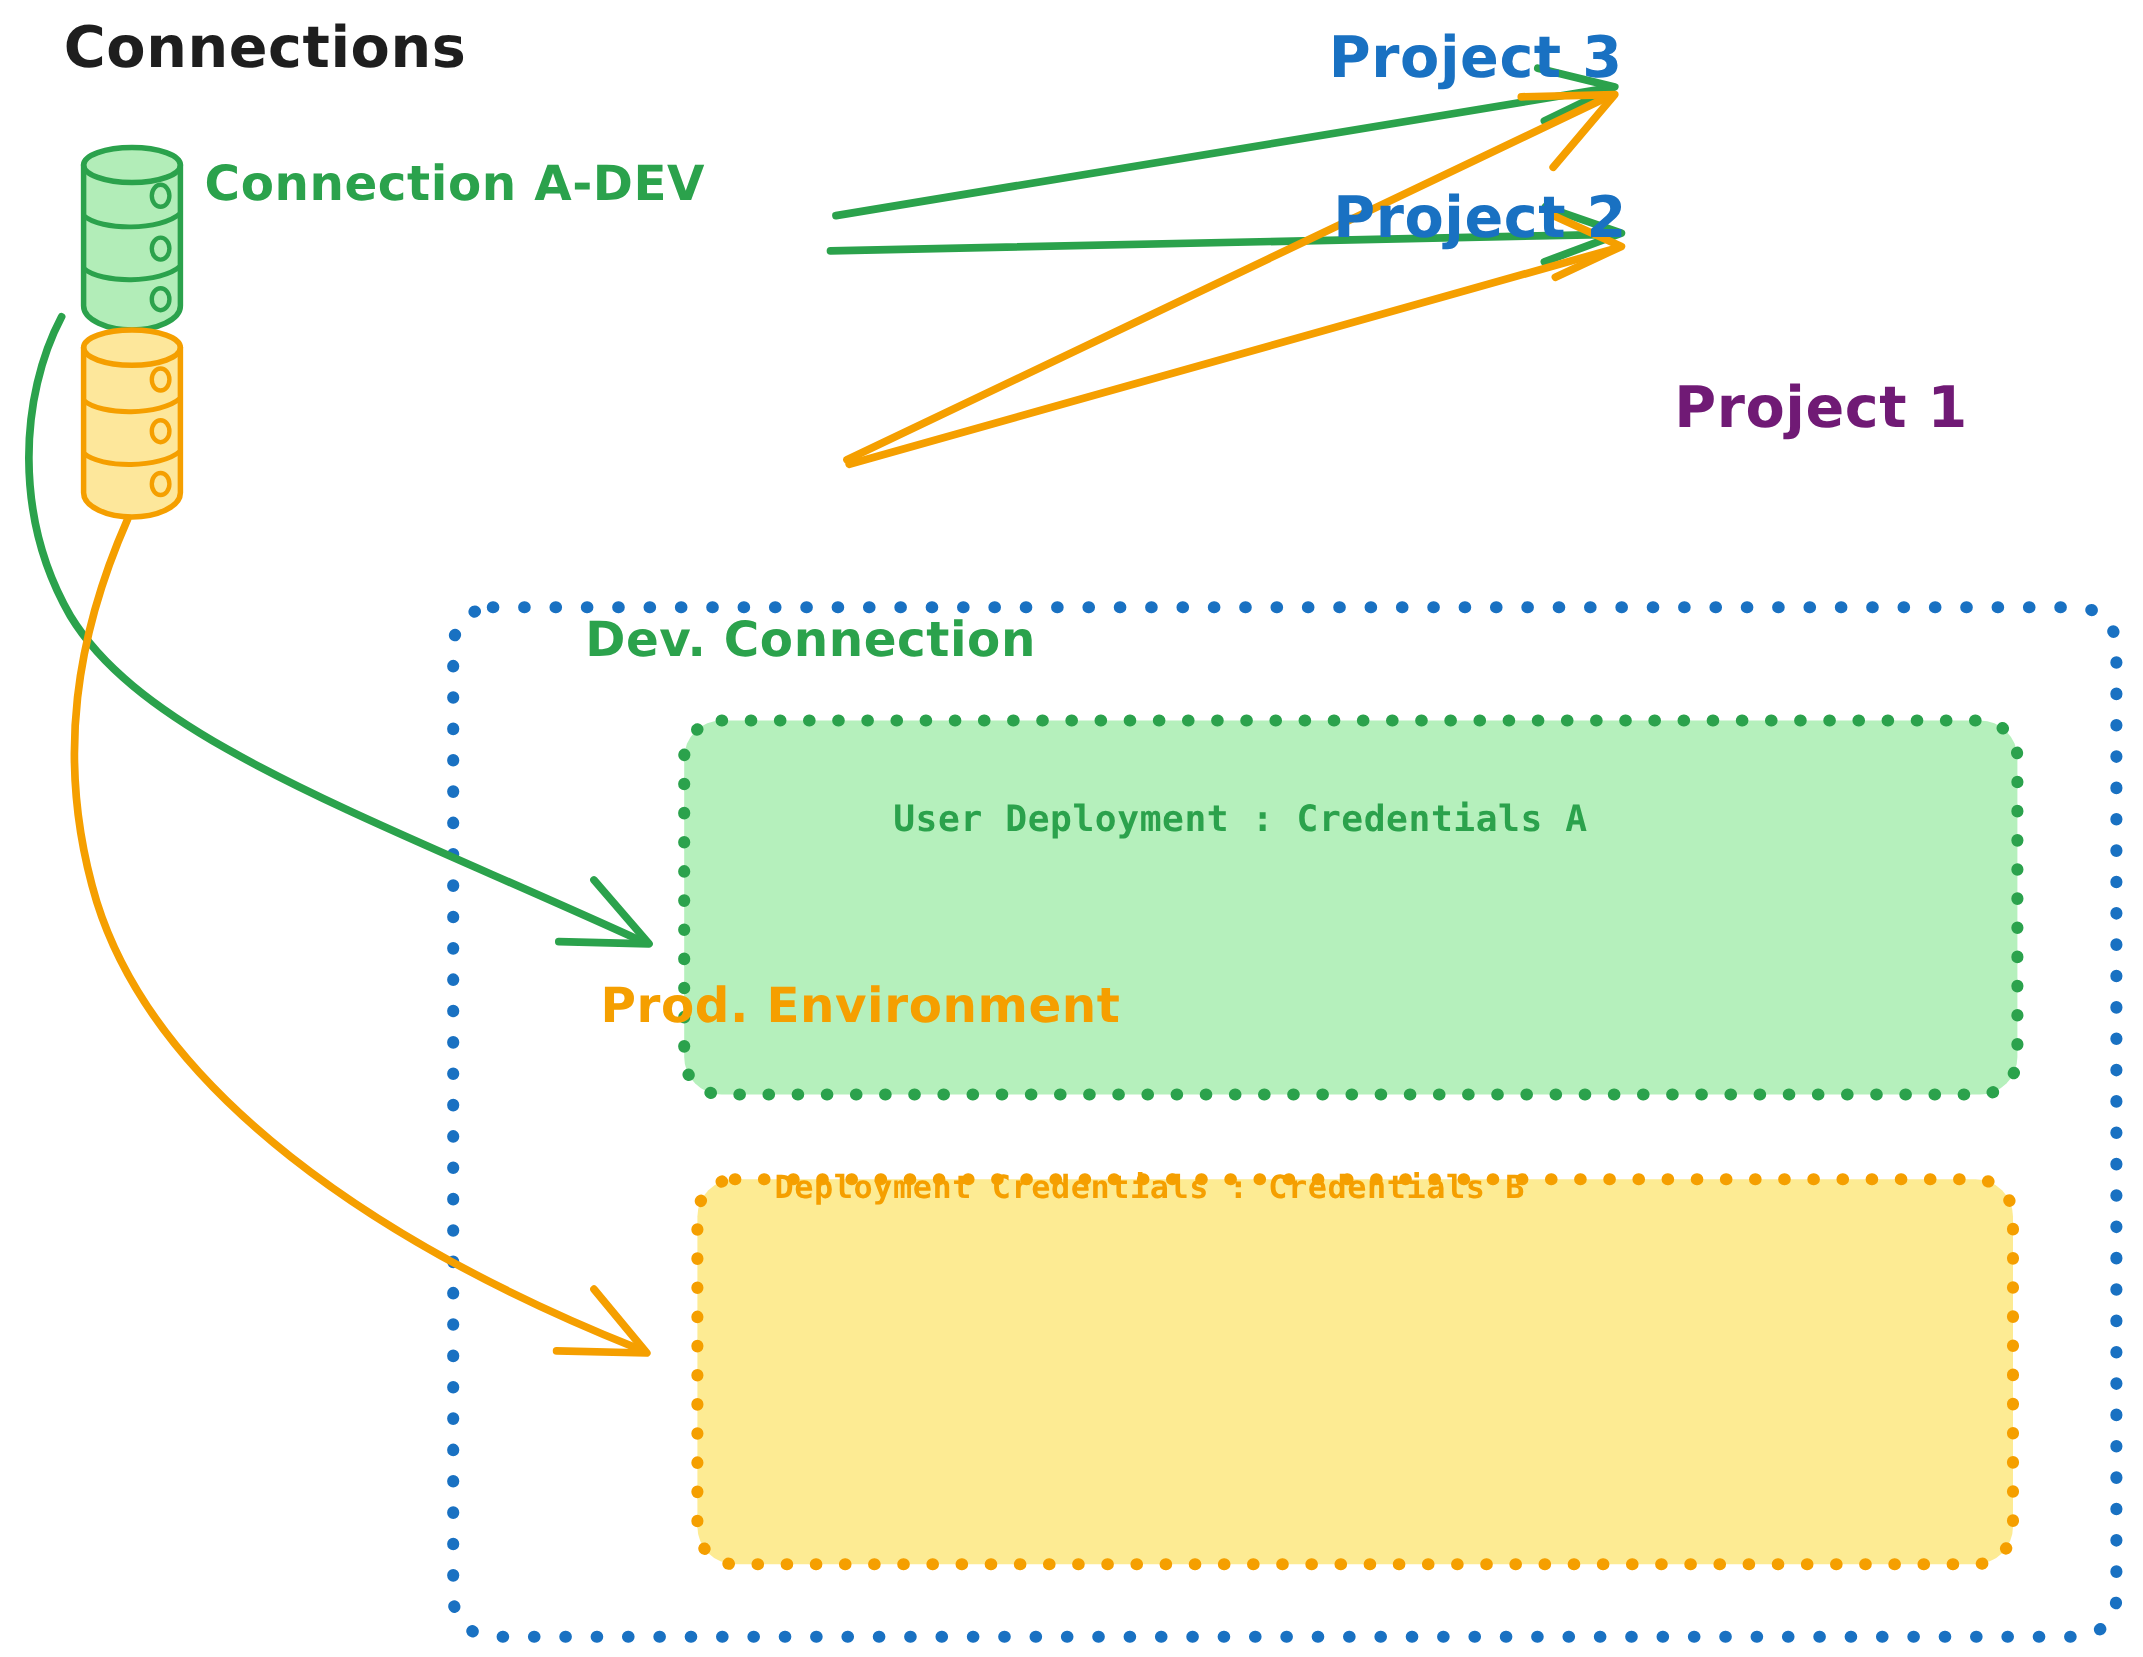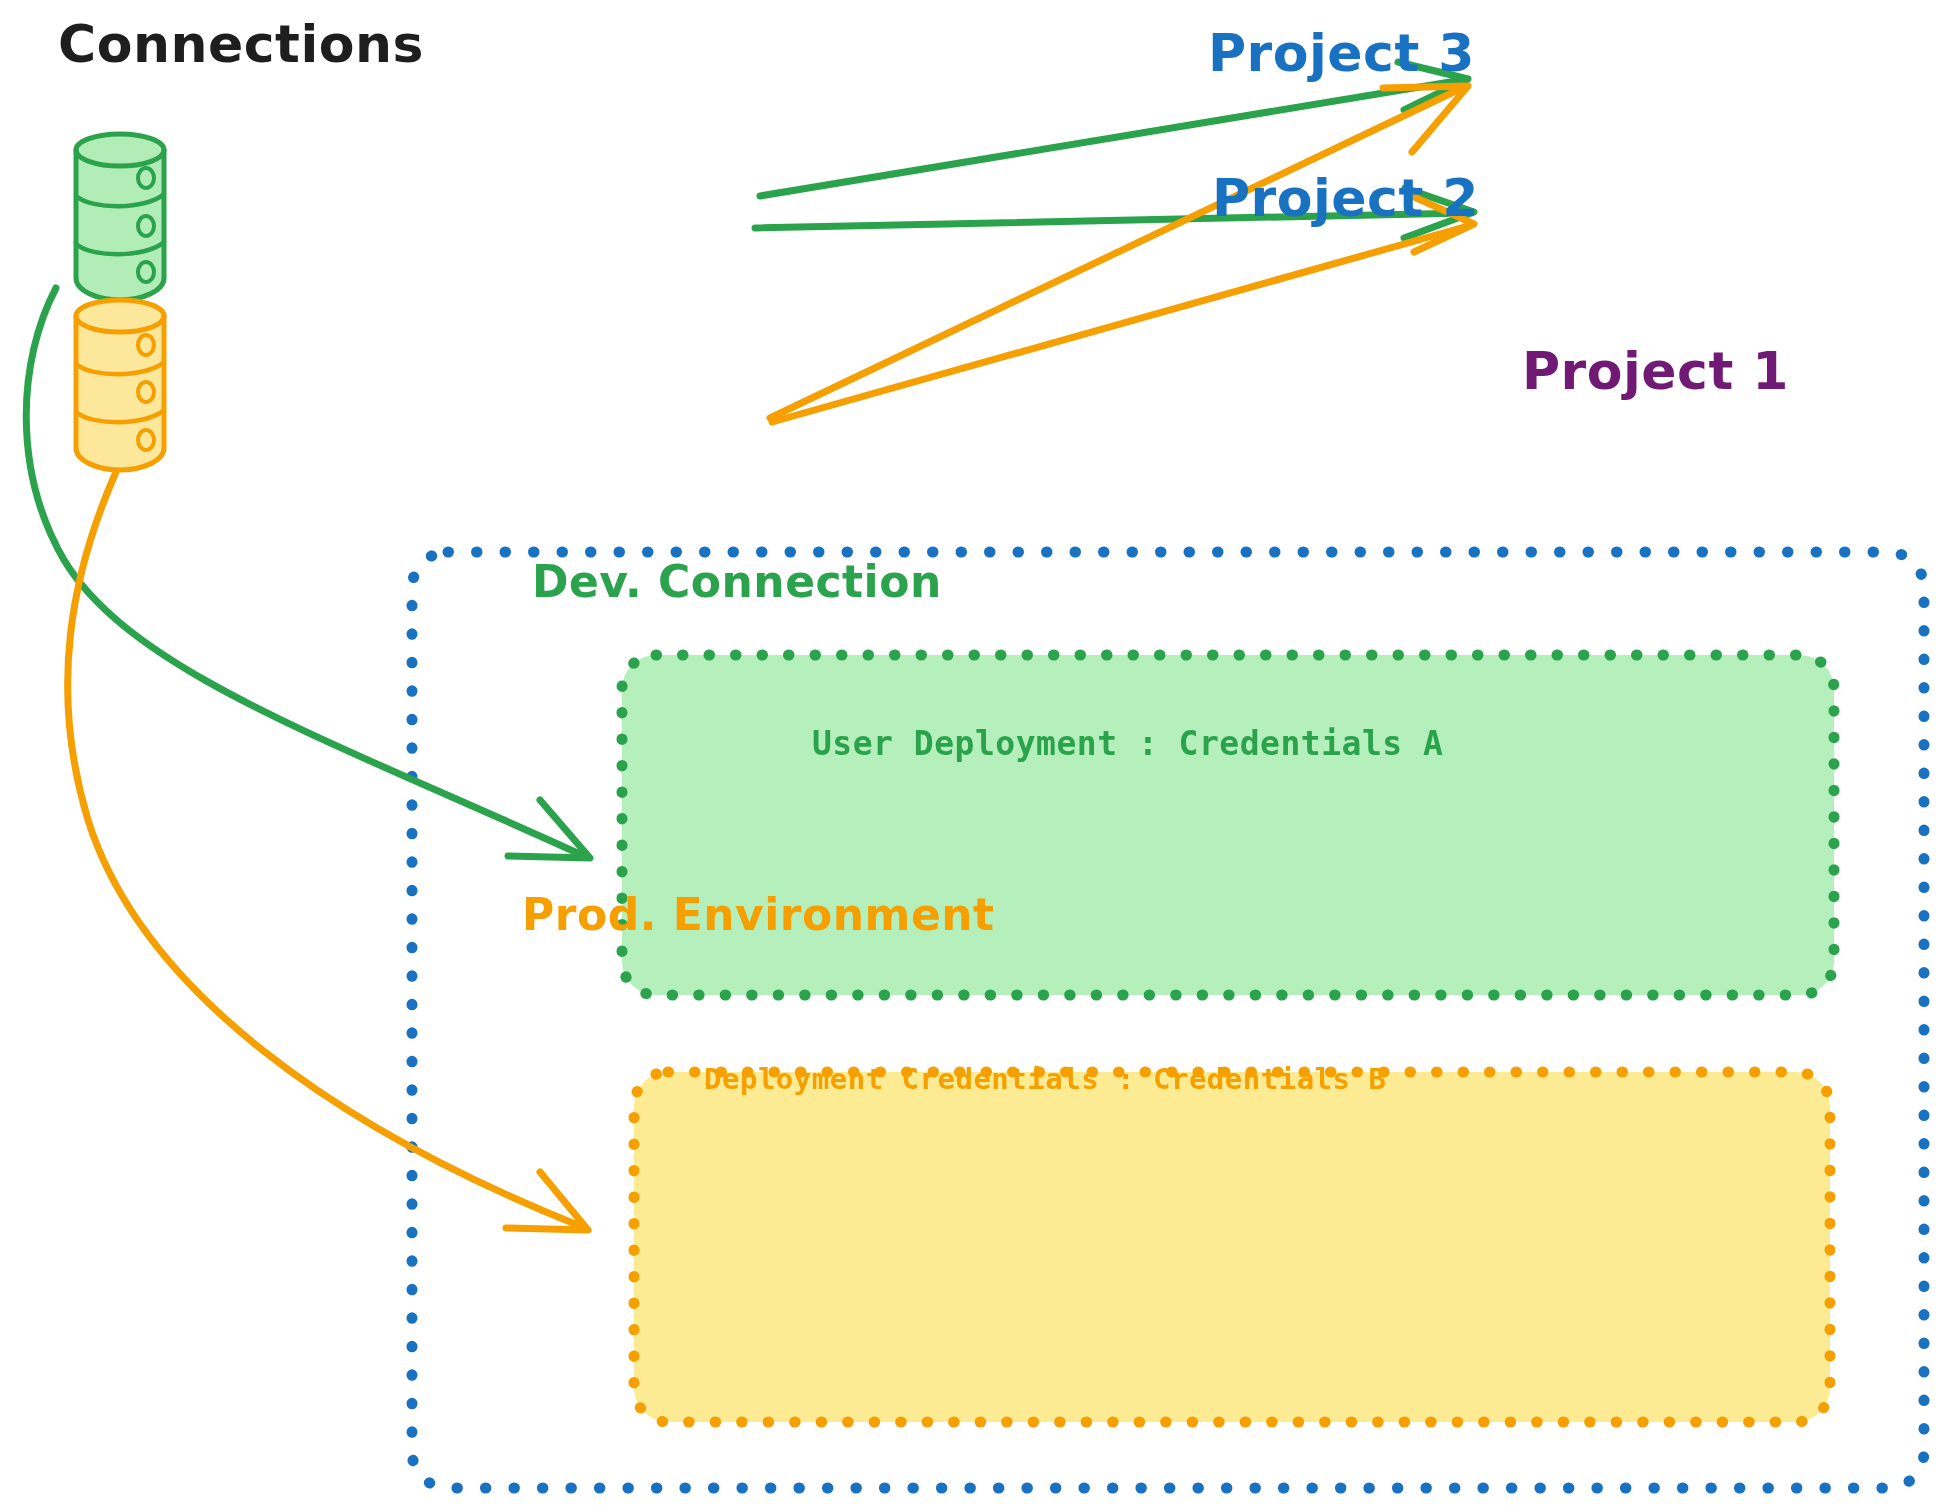--- a/index.html
+++ b/index.html
@@ -74,21 +74,21 @@
     font-size: 52px;
     color: #701a75;
   }
   #label-dev-env {
     left: 532px;
     top: 560px;
     font-size: 44px;
     color: #2ba24c;
   }
   #label-prod-env {
-    left: 522px;
+    left: 546px;
     top: 893px;
     font-size: 44px;
     color: #f59f00;
   }
   #label-dev-creds {
     left: 812px;
     top: 727px;
     font-size: 33px;
     color: #2ba24c;
   }
@@ -169,20 +169,21 @@
 
     <g>
       <path d="M 116 472 C 72 572 48 688 88 820 C 142 992 340 1130 580 1226" fill="none" stroke="#f59f00" stroke-width="7" stroke-linecap="round"></path>
       <polyline points="540,1172 588,1230 506,1228" fill="none" stroke="#f59f00" stroke-width="7" stroke-linecap="round" stroke-linejoin="round"></polyline>
     </g>
 
   </svg>
 
   <div class="lbl hand" id="title-connections">Connections</div>
 
+  <div class="lbl hand" id="label-conn-a">Connection A-DEV</div>
 
 
   <div class="lbl hand" id="label-project-3">Project 3</div>
 
   <div class="lbl hand" id="label-project-2">Project 2</div>
 
   <div class="lbl hand" id="label-project-1">Project 1</div>
 
   <div class="lbl hand" id="label-dev-env">Dev. Connection</div>
 

